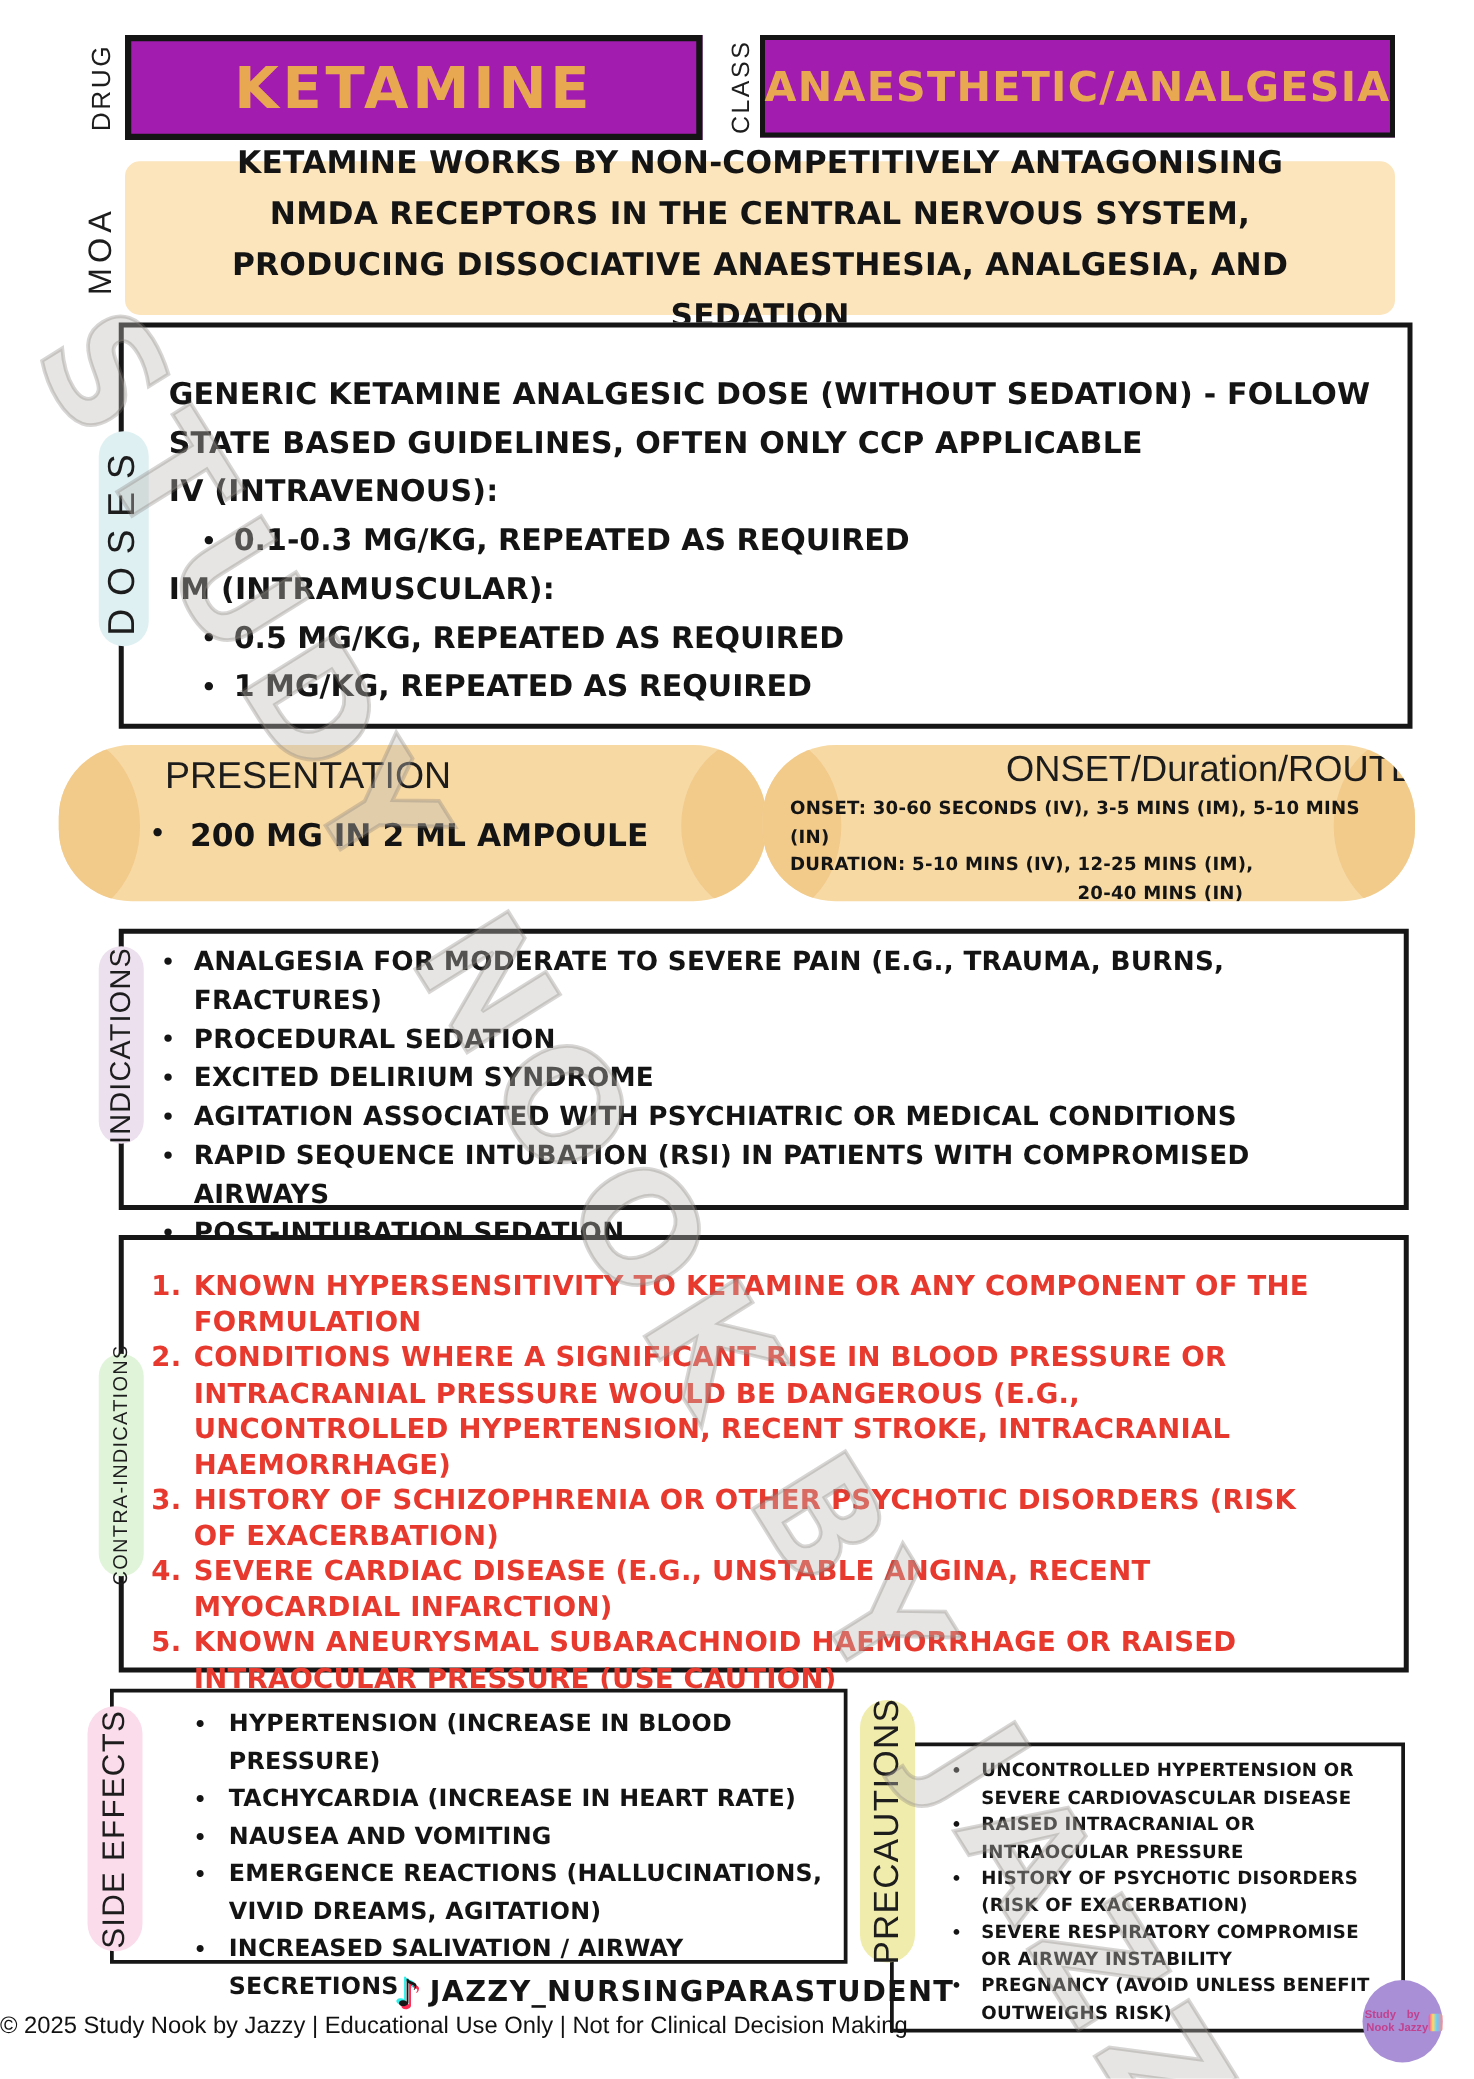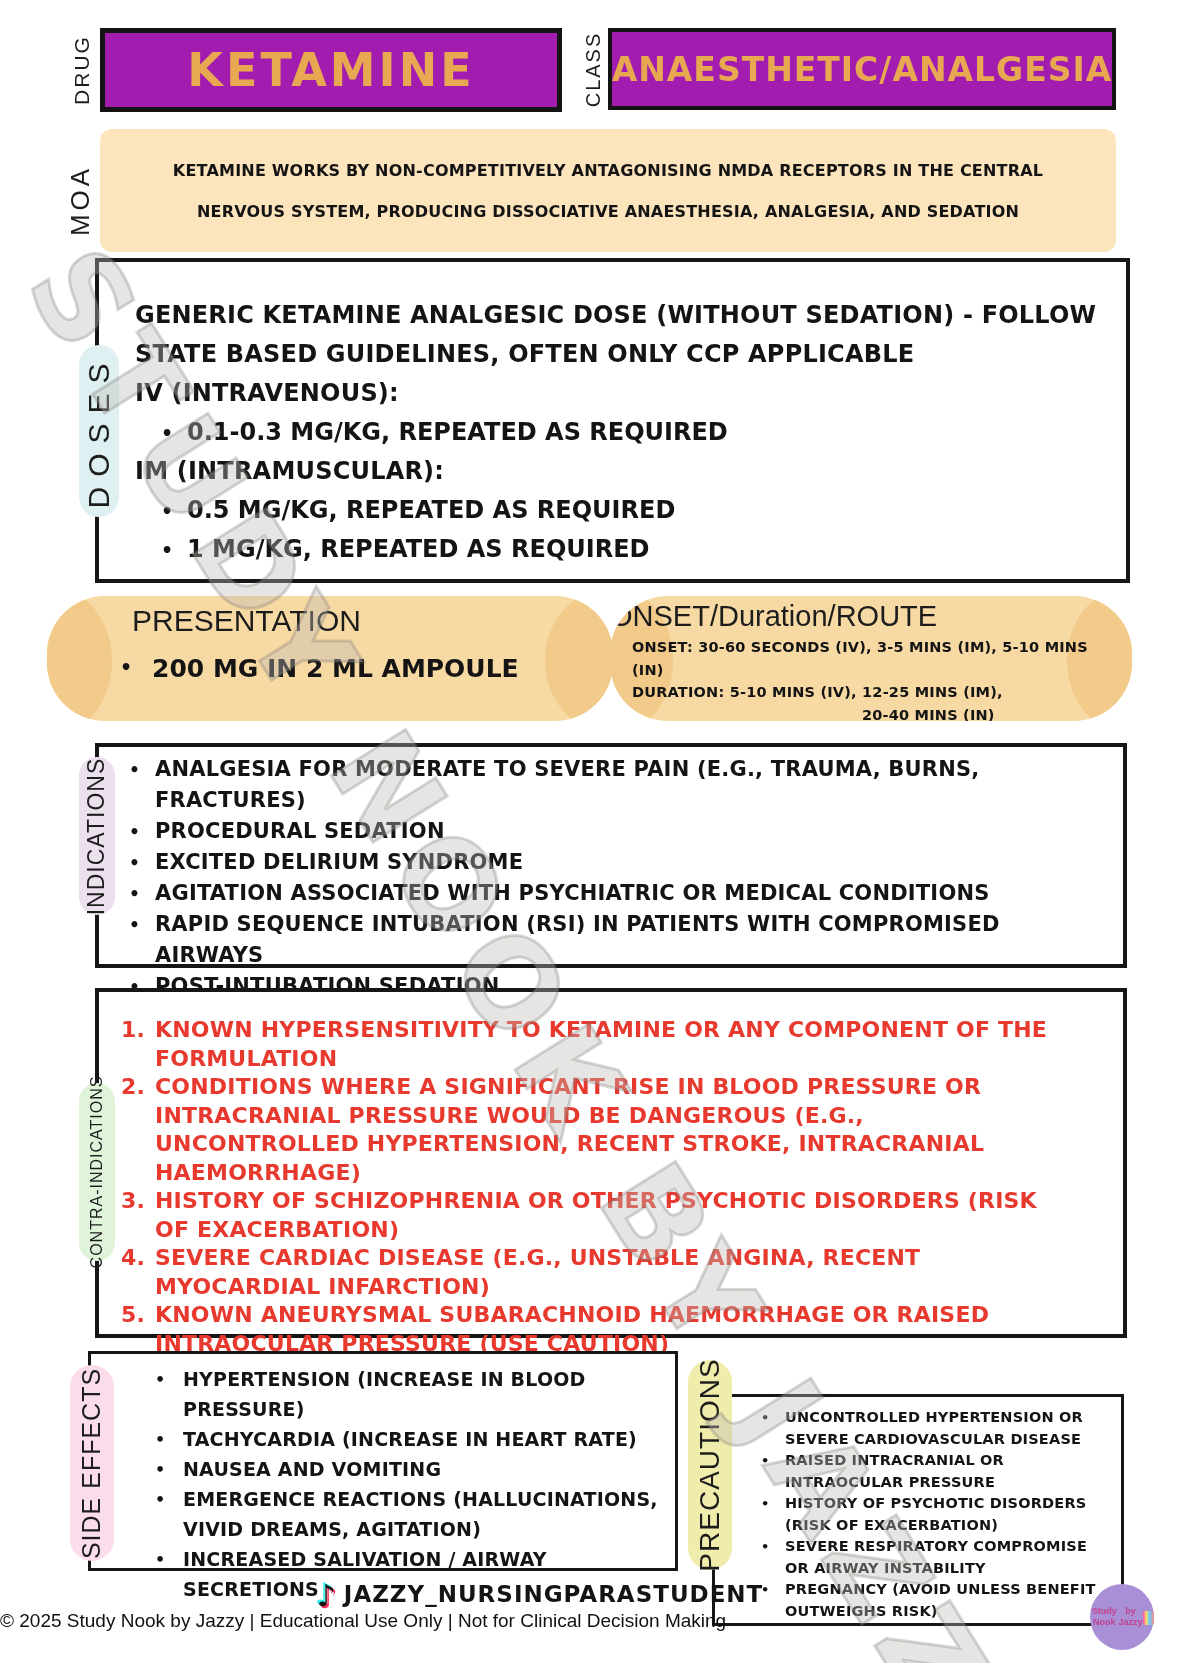--- a/index.html
+++ b/index.html
@@ -35,21 +35,21 @@
   .hdr-box { position:absolute; background:#a21caf; border:5px solid #141414;
              display:flex; align-items:center; justify-content:center; z-index:2; }
   .drug-box  { left:100px; top:28px; width:462px; height:84px; }
   .class-box { left:608px; top:28px; width:508px; height:82px; border-width:4px; }
   .drug-name  { font-size:46px; font-weight:700; letter-spacing:3px; color:#E8A852; }
   .class-name { font-size:33px; font-weight:700; letter-spacing:1px; color:#E8A852; }
 
   .moa-box { position:absolute; left:100px; top:129px; width:1016px; height:123px;
              background:#FCE4BC; border-radius:12px; display:flex; align-items:center;
              justify-content:center; z-index:2; }
-  .moa-text { max-width:910px; text-align:center; font-size:16px; font-weight:700;
+  .moa-text { max-width:910px; text-align:center; font-size:25px; font-weight:700;
               line-height:41px; letter-spacing:0.2px; }
 
   
   .frame { position:absolute; background:#fff; border:4px solid #161616; z-index:2; }
 
   .doses-box { left:95px; top:258px; width:1035px; height:325px; padding:16px 20px 0 36px; }
   .dose-intro { font-size:24px; font-weight:700; line-height:39px; letter-spacing:0.2px;margin-top:18px; }
   .dose-route { font-size:24px; font-weight:700; line-height:39px; letter-spacing:0.2px; }
   .dose-line  { position:relative; padding-left:52px; font-size:24px; font-weight:700; line-height:39px; }
   .dose-line::before { content:"•"; position:absolute; left:26px; top:1px; font-size:19px; }
@@ -62,21 +62,21 @@
   .presentation-box::before { left:-60px;  top:-10px; width:125px; height:150px; }
   .presentation-box::after  { right:-62px; top:-8px;  width:130px; height:145px; }
   .onset-box { left:610px; top:596px; width:522px; height:125px; }
   .onset-box::before { left:-52px;  top:-8px; width:115px; height:145px; }
   .onset-box::after  { right:-55px; top:-8px; width:120px; height:145px; }
   .peach-inner { position:relative; z-index:1; }
   .pres-title { padding:8px 0 0 85px; font-family:"Liberation Sans", sans-serif; font-size:30px; color:#1c1c1c; }
   .pres-list  { list-style:none; margin-top:16px; }
   .pres-item  { position:relative; padding-left:105px; font-size:25px; font-weight:700; }
   .pres-item::before { content:"•"; position:absolute; left:73px; top:2px; font-size:19px; }
-  .onset-title { text-align:left; padding-top:4px; font-family:"Liberation Sans", sans-serif; font-size:29px; color:#1c1c1c; }
+  .onset-title { text-align:right; padding-top:4px; font-family:"Liberation Sans", sans-serif; font-size:29px; color:#1c1c1c; }
   .onset-lines { padding:3px 10px 0 22px; }
   .onset-line  { font-size:14.5px; font-weight:700; line-height:22.5px; letter-spacing:0.2px; }
   .onset-lines .onset-line:nth-child(3) { padding-left:230px; }
 
   
   .ind-box { left:95px; top:743px; width:1032px; height:225px; padding:7px 14px 0 18px; }
   .blist { list-style:none; }
   .ind-box .bitem { position:relative; padding-left:38px; font-size:21px; font-weight:700; line-height:31px; letter-spacing:0.2px; }
   .ind-box .bitem::before { content:"•"; position:absolute; left:12px; top:1px; font-size:17px; }
   .ind-pill { left:79px; top:757px; width:36px; height:158px; background:#ECDFEE; font-size:23px; letter-spacing:1px; }

